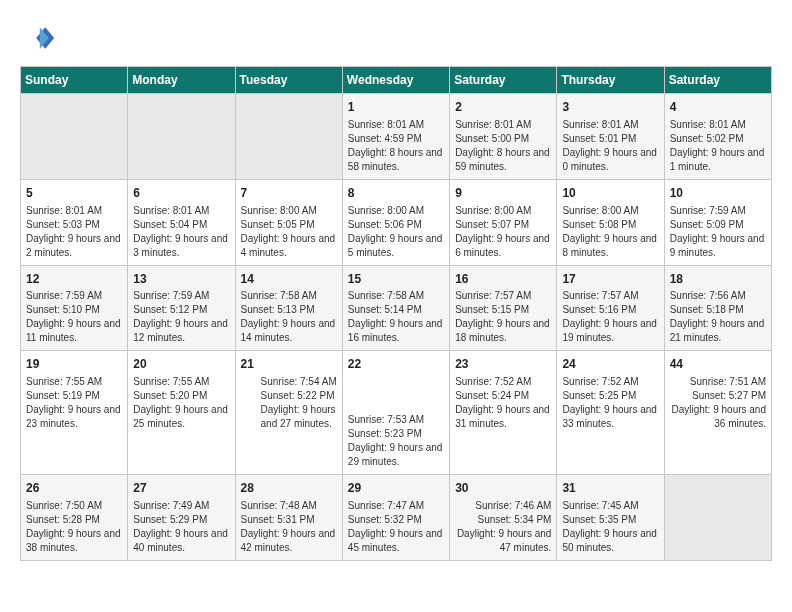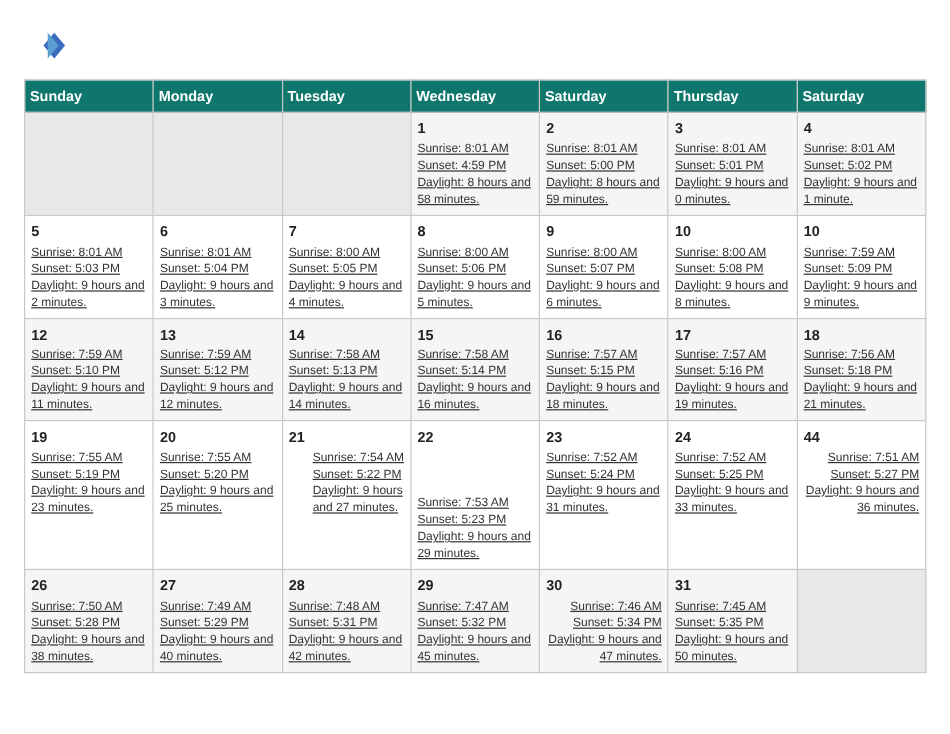--- a/index.html
+++ b/index.html
@@ -77,21 +77,20 @@
     }
     .day-num {
       font-weight: bold;
       font-size: 12px;
       margin-bottom: 2px;
       display: block;
     }
     .day-info {
       font-size: 10px;
       color: #333;
-      text-decoration: underline;
     }
     .empty-cell {
       background: #e8e8e8 !important;
     }
   </style>
 </head>
 <body>
 
 <div class="header">
   <div class="logo">

